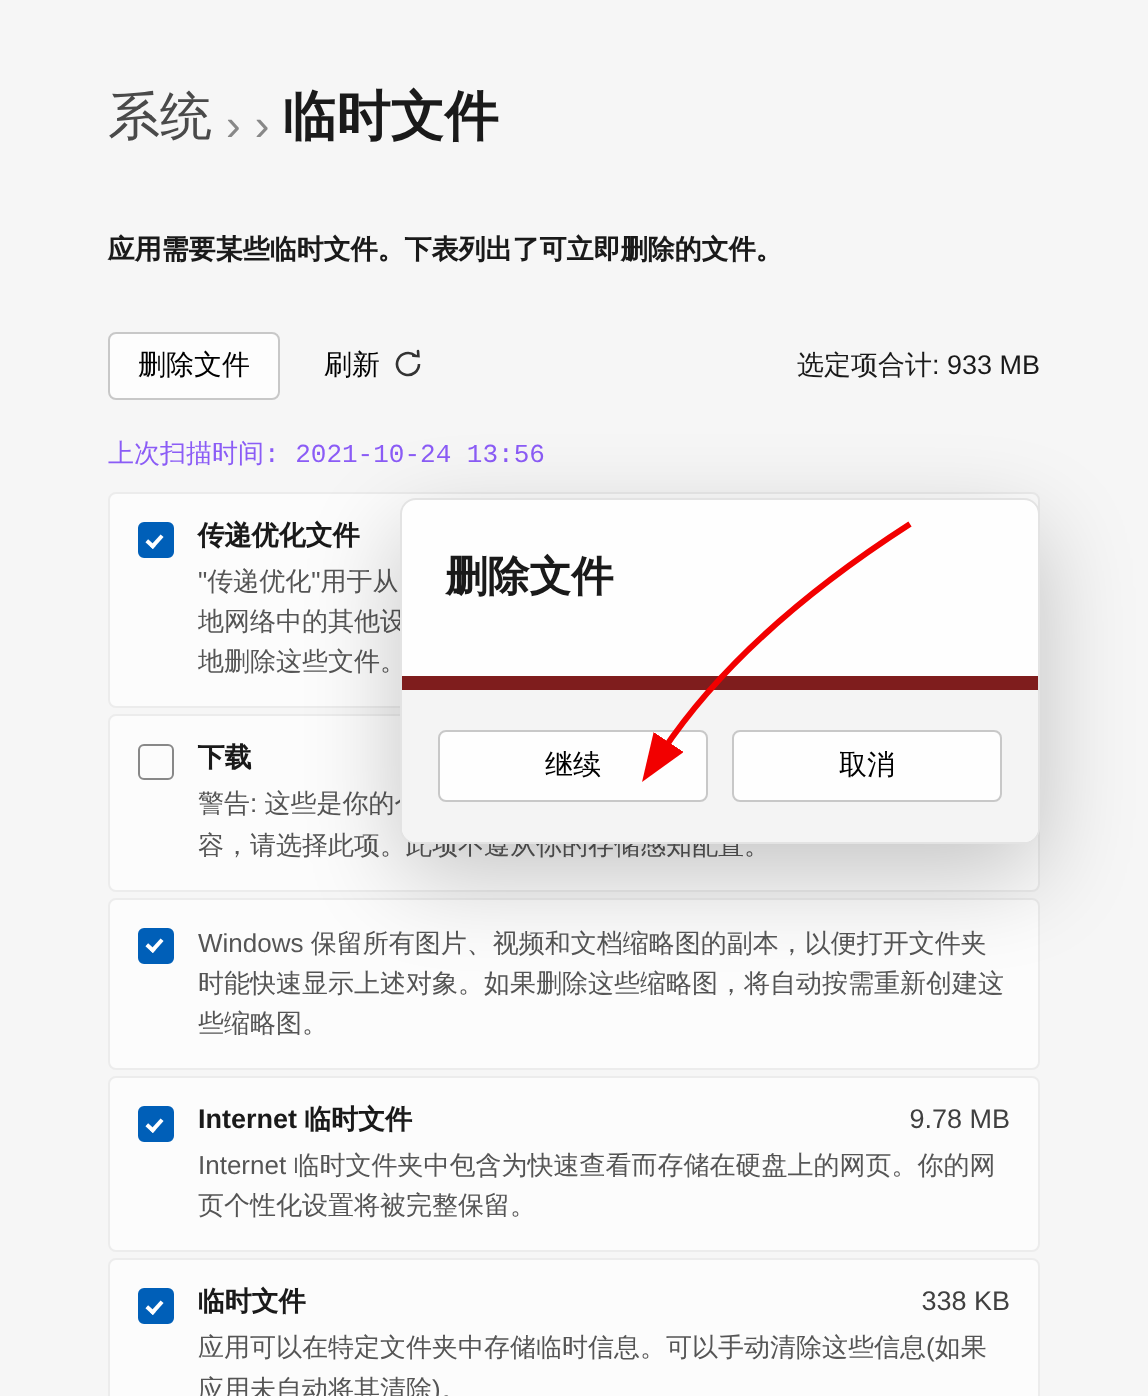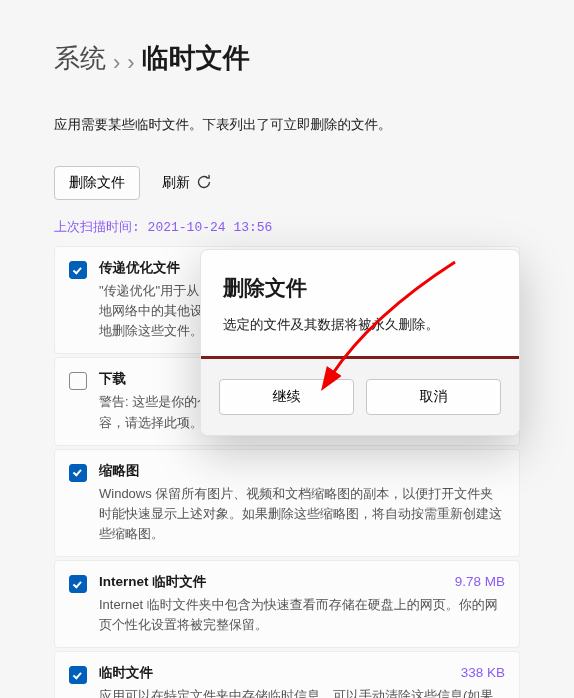--- a/index.html
+++ b/index.html
@@ -22,20 +22,21 @@
       font-size: 26px;
       margin-bottom: 40px;
       color: #4a4a4a;
     }
     .breadcrumb .sep { color: #888; font-size: 22px; }
     .breadcrumb .current { font-weight: 600; color: #1a1a1a; font-size: 27px; }
     .page-desc {
       font-size: 13.5px;
       margin-bottom: 32px;
       color: #1a1a1a;
+      font-weight: bold;
     }
     .actions-row {
       display: flex;
       align-items: center;
       gap: 12px;
       margin-bottom: 18px;
     }
     .btn-delete {
       padding: 7px 14px;
       border: 1px solid #c8c8c8;
@@ -100,21 +101,21 @@
       transform: rotate(-48deg) translateY(-1px);
     }
     .file-body { flex: 1; }
     .file-head {
       display: flex;
       justify-content: space-between;
       align-items: baseline;
       margin-bottom: 4px;
     }
     .file-title { font-size: 13.5px; font-weight: 700; }
-    .file-size { font-size: 13.5px; color: #8b5cf6; }
+    .file-size { font-size: 13.5px; color: #404040; }
     .file-desc { font-size: 13px; color: #555; line-height: 1.55; }
 
     
     .dialog-overlay {
       position: absolute;
       inset: 0;
       display: flex;
       justify-content: center;
       pointer-events: none;
     }
@@ -128,21 +129,21 @@
       box-shadow: 0 16px 48px rgba(0,0,0,0.22);
       border: 1px solid #e3e3e3;
       overflow: hidden;
       pointer-events: auto;
     }
     .dialog-content { padding: 24px 22px 22px; }
     .dialog-title { font-size: 21px; font-weight: 600; margin-bottom: 14px; }
     .dialog-msg { font-size: 13.5px; color: #222; }
     .dialog-actions {
       background: #f4f4f4;
-      border-top: 3px solid #7f1d1d;
+      border-top: 7px solid #7f1d1d;
       padding: 20px 18px;
       display: flex;
       gap: 12px;
     }
     .dialog-btn {
       flex: 1;
       padding: 8px 0;
       border: 1px solid #c8c8c8;
       background: #fefefe;
       border-radius: 4px;
@@ -175,20 +176,21 @@
     <button class="btn-refresh">
       <span>刷新</span>
       <span class="refresh-icon">
         <svg viewBox="0 0 16 16" width="16" height="16" fill="none" stroke="#333" stroke-width="1.3">
           <path d="M13.5 8a5.5 5.5 0 1 1-2-4.24"></path>
           <path d="M13 1.5 L13.2 4.1 L10.6 3.9" stroke-linecap="round"></path>
         </svg>
       </span>
     </button>
     <div class="spacer"></div>
+    <div class="selected-total">选定项合计: 933 MB</div>
   </div>
 
   <div class="last-scan">上次扫描时间: 2021-10-24 13:56</div>
 
   <div class="file-list">
     <div class="file-item">
       <div class="check checked"></div>
       <div class="file-body">
         <div class="file-head">
           <div class="file-title">传递优化文件</div>
@@ -205,24 +207,20 @@
           <div class="file-title">下载</div>
           <div class="file-size"></div>
         </div>
         <div class="file-desc">警告: 这些是你的个人"下载"文件夹中的文件。如果想要删除所有内容，请选择此项。此项不遵从你的存储感知配置。</div>
       </div>
     </div>
 
     <div class="file-item">
       <div class="check checked"></div>
       <div class="file-body">
-        <div class="file-head">
-          <div class="file-title">缩略图</div>
-          <div class="file-size"></div>
-        </div>
         <div class="file-desc">Windows 保留所有图片、视频和文档缩略图的副本，以便打开文件夹时能快速显示上述对象。如果删除这些缩略图，将自动按需重新创建这些缩略图。</div>
       </div>
     </div>
 
     <div class="file-item">
       <div class="check checked"></div>
       <div class="file-body">
         <div class="file-head">
           <div class="file-title">Internet 临时文件</div>
           <div class="file-size">9.78 MB</div>
@@ -242,21 +240,20 @@
       </div>
     </div>
 
   </div>
 </div>
 
 <div class="dialog-overlay">
   <div class="dialog">
     <div class="dialog-content">
       <div class="dialog-title">删除文件</div>
-      <div class="dialog-msg">选定的文件及其数据将被永久删除。</div>
     </div>
     <div class="dialog-actions">
       <button class="dialog-btn">继续</button>
       <button class="dialog-btn">取消</button>
     </div>
   </div>
 </div>
 
 <svg class="arrow" width="150" height="150">
   <defs>

